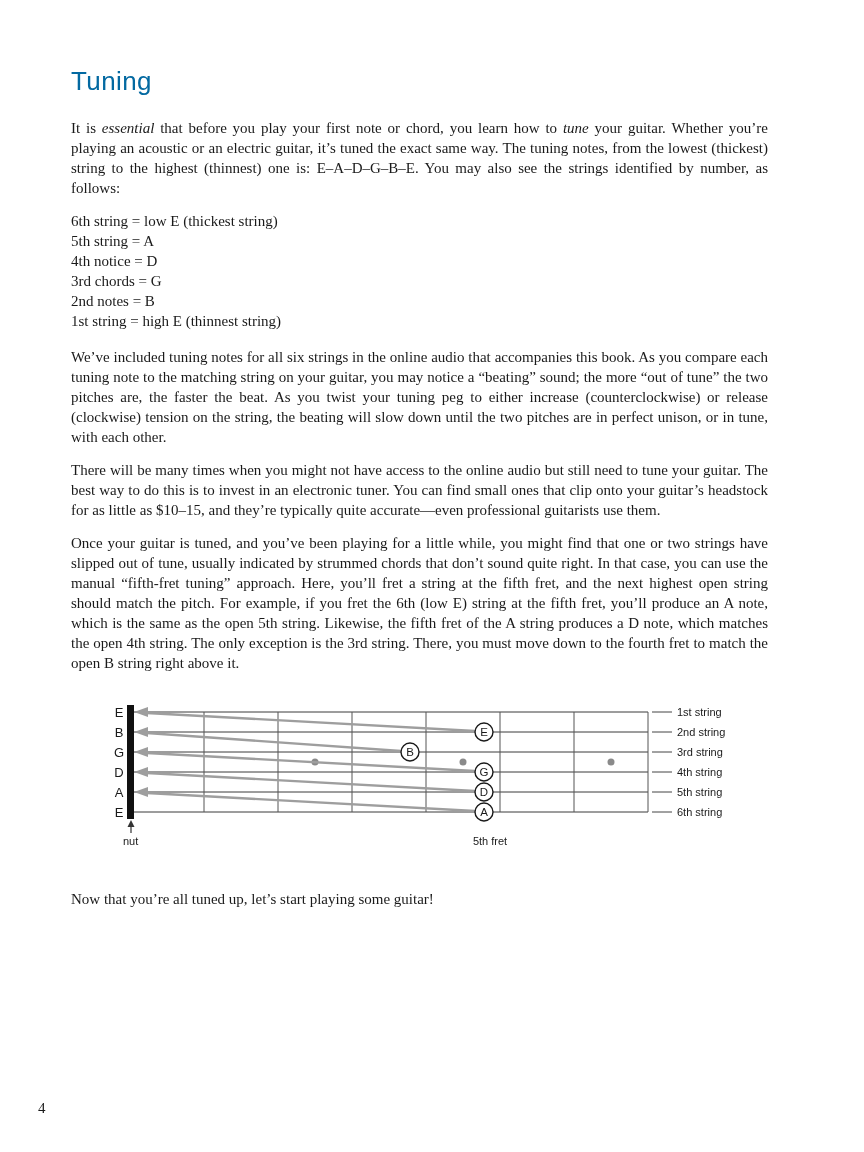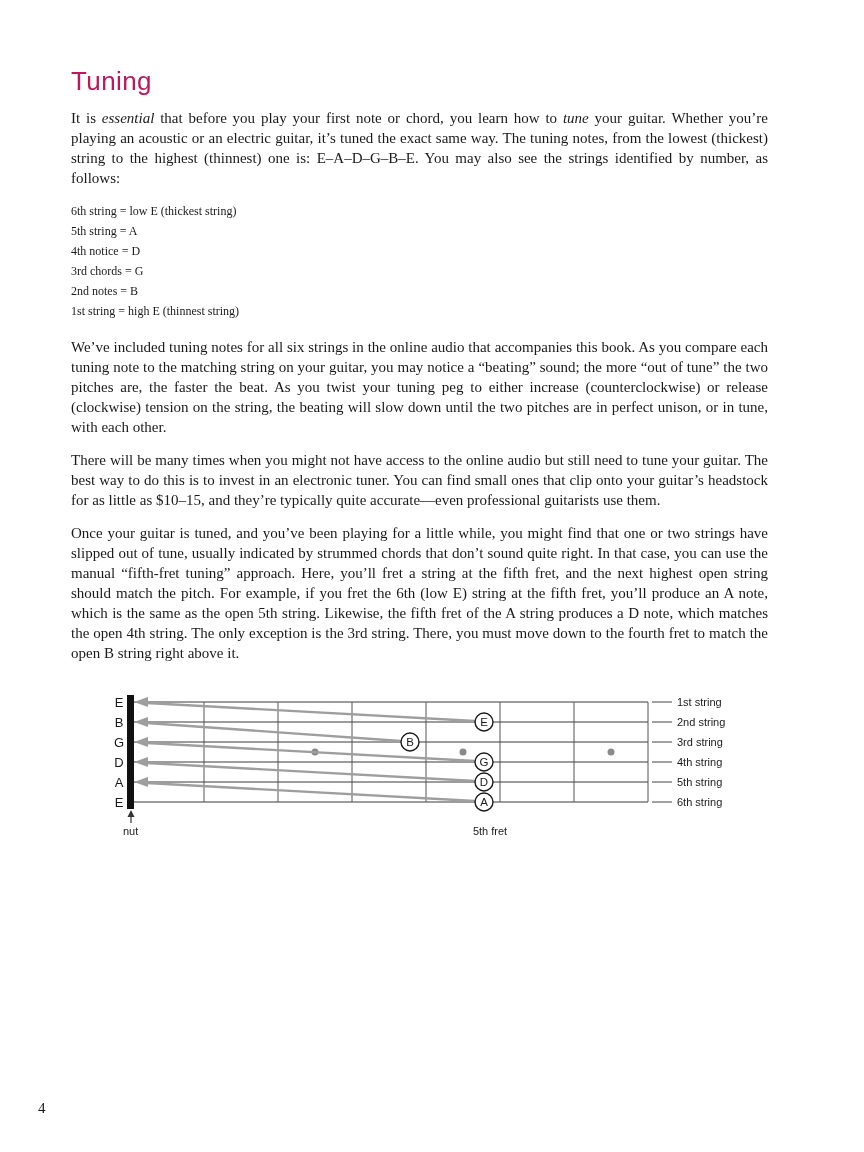--- a/index.html
+++ b/index.html
@@ -17,35 +17,35 @@
     position: absolute;
     left: 71px;
     top: 66px;
     width: 697px;
   }
   h1.title {
     font-family: "Liberation Sans", sans-serif;
     font-weight: 400;
     font-size: 26px;
     letter-spacing: 0.4px;
-    color: #be185d;
-    margin: 0 0 11px 0;
+    color: #0369a1;
+    margin: 0 0 21px 0;
   }
   p.para {
     font-size: 15px;
     line-height: 20px;
     text-align: justify;
     margin: 0 0 13px 0;
   }
   p.para em { }
   ul.string-list {
     list-style: none;
     margin: 11px 0 16px 0;
     padding: 0;
-    font-size: 12px;
+    font-size: 15px;
     line-height: 20px;
   }
   .diagram {
     margin: 26px 0 0 39px;
   }
   .fret-svg text {
     font-family: "Liberation Sans", sans-serif;
     fill: #1a1a1a;
   }
   .fret-svg .openlbl { font-size: 13px; text-anchor: middle; }
@@ -176,17 +176,18 @@
           <polygon points="21,121 17.5,128 24.5,128" fill="#333333"></polygon>
           <line x1="21" y1="127" x2="21" y2="134" stroke="#333333" stroke-width="1.2"></line>
           <text class="small" x="13" y="146">nut</text>
         </g>
 
         <text class="mid" x="380" y="146">5th fret</text>
 
       </svg>
     </div>
 
+    <p class="closing">Now that you’re all tuned up, let’s start playing some guitar!</p>
 
   </div>
 
   <div class="page-number">4</div>
 </div>
 
 </body></html>

